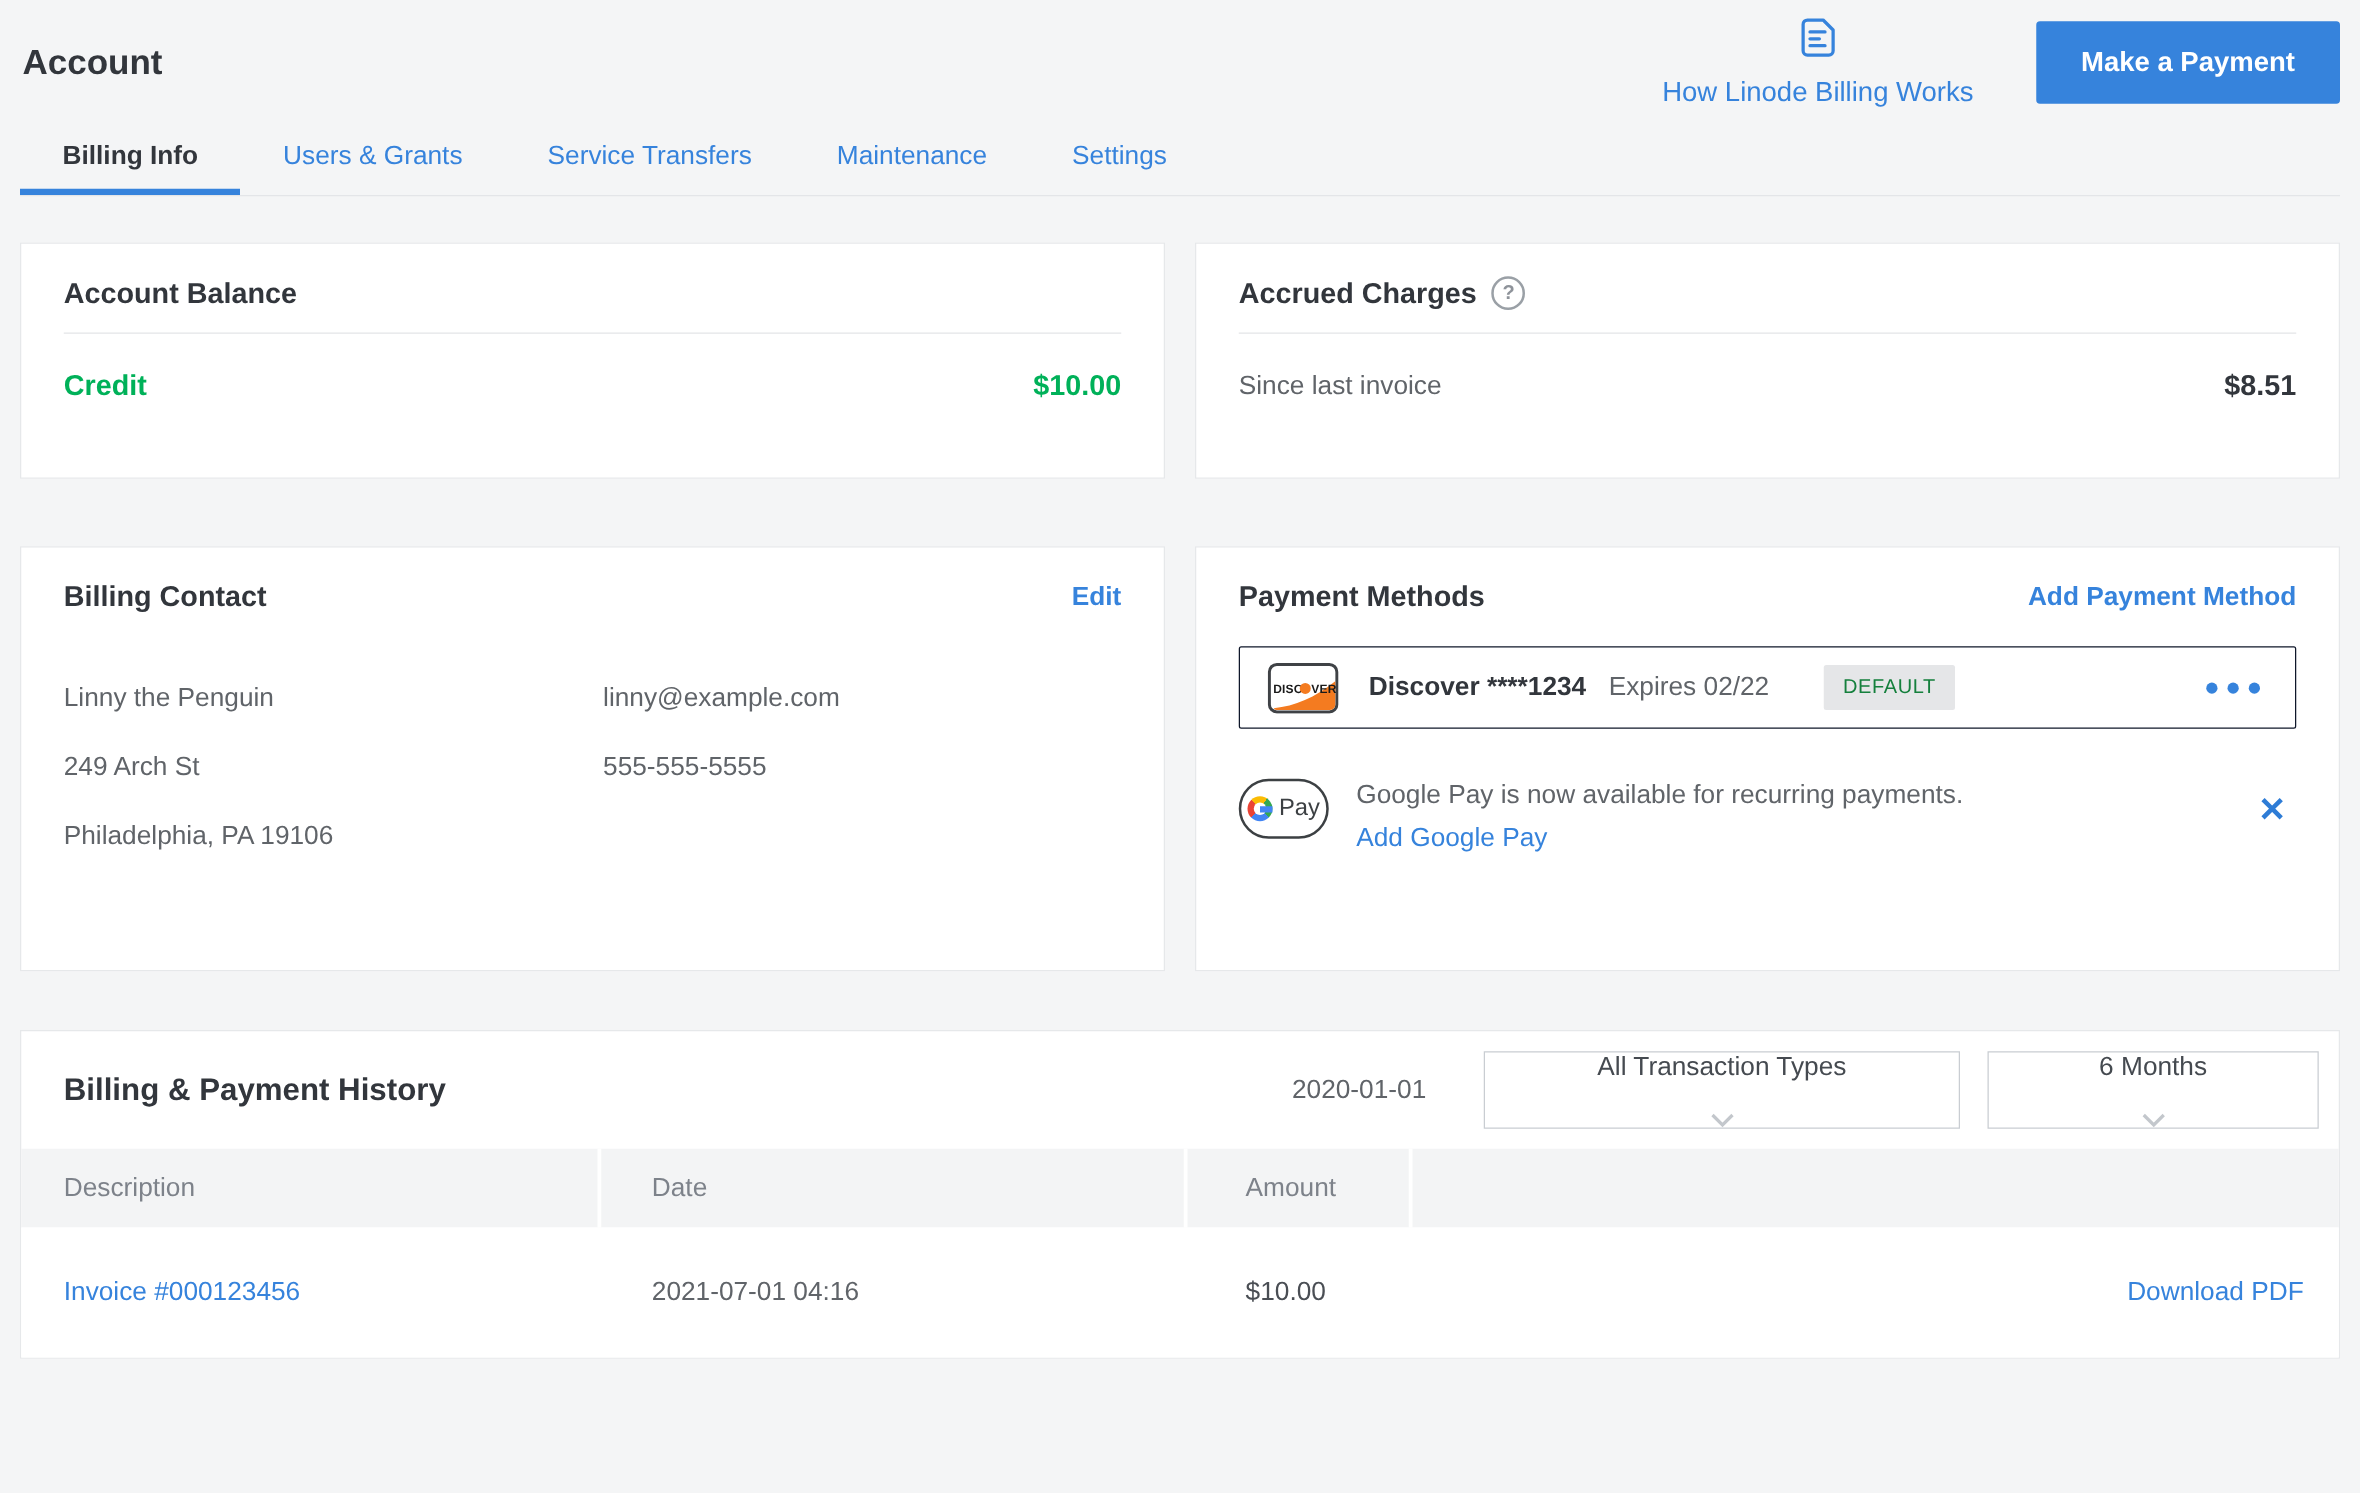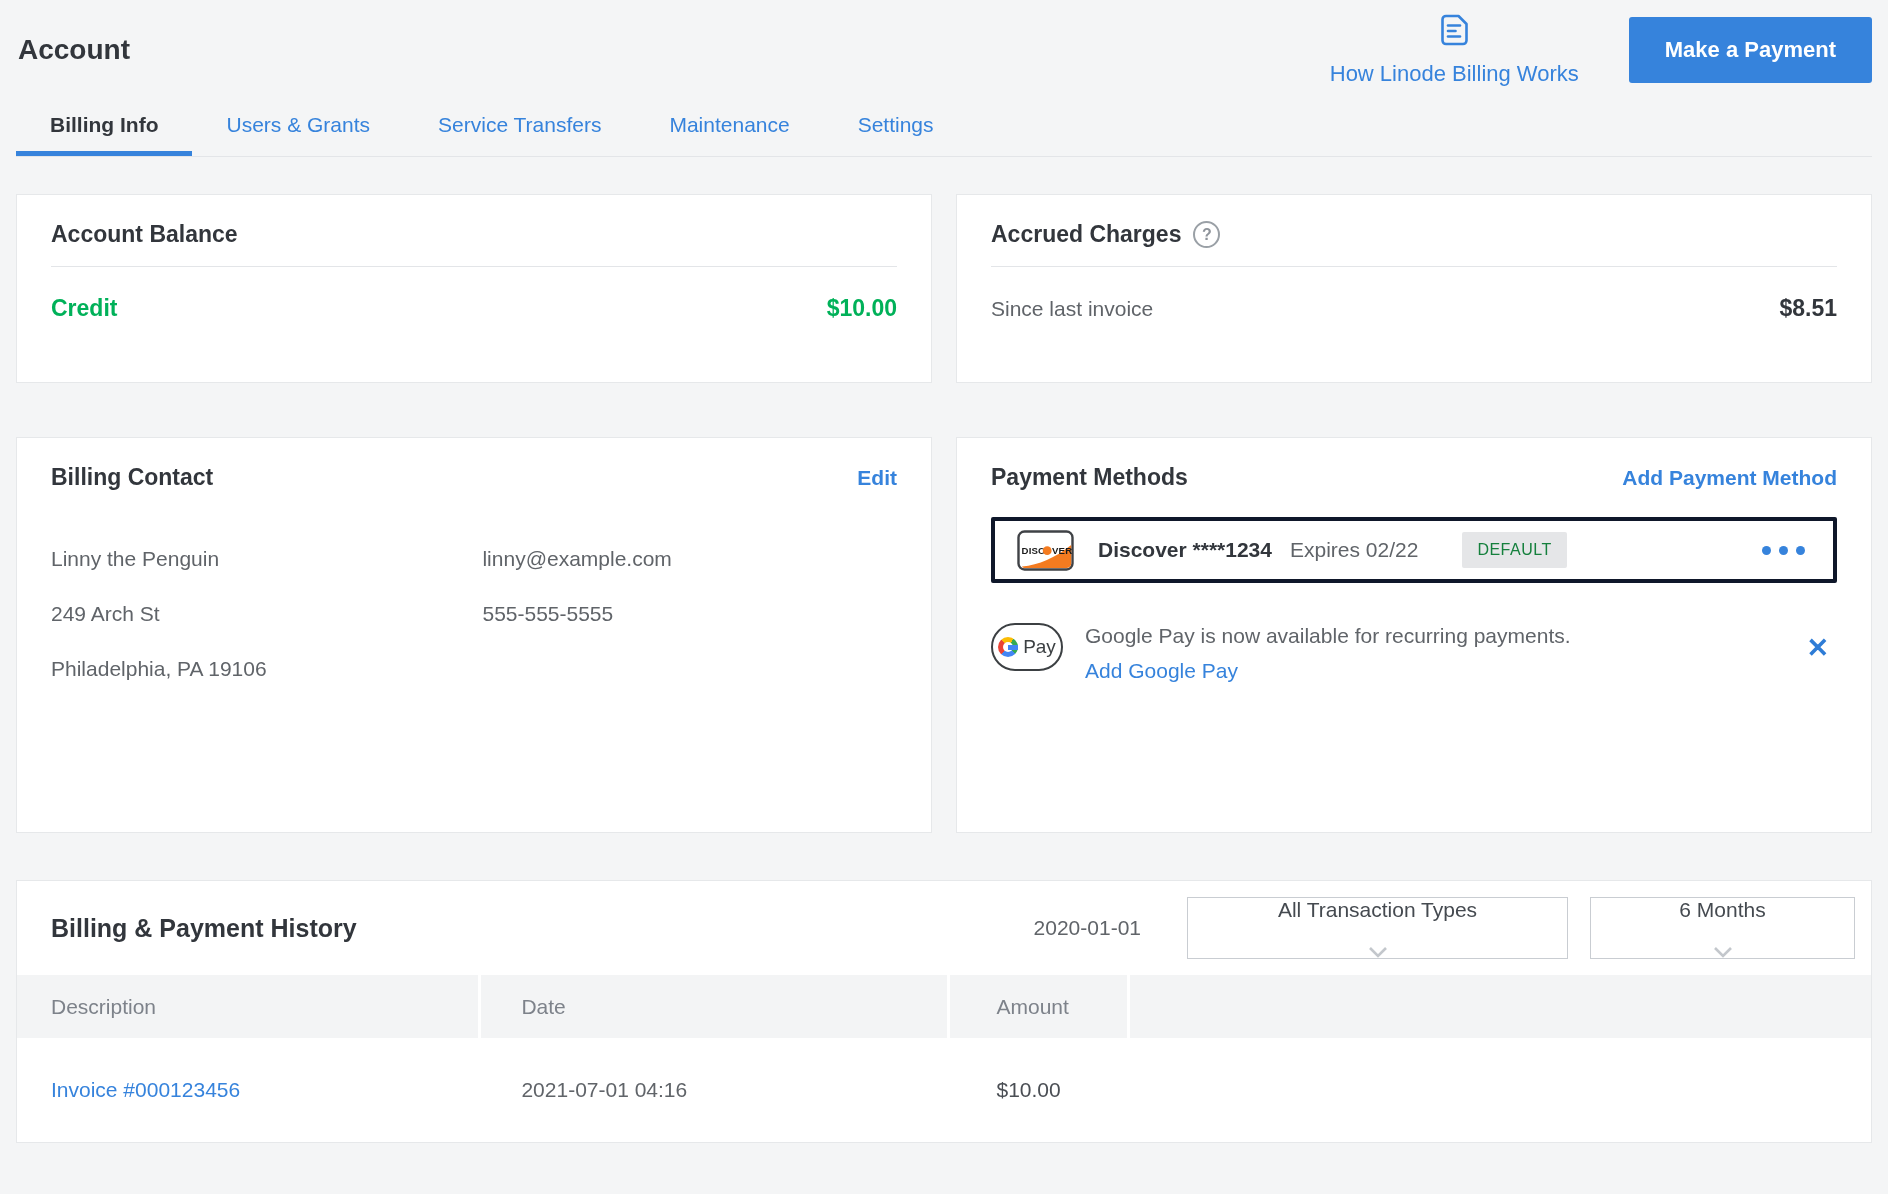--- a/index.html
+++ b/index.html
@@ -24,42 +24,42 @@
   .tabs { display:flex; border-bottom:1px solid #e3e5e8; margin-top:10px; }
   .tab { padding:17px 34px 19px; font-size:21px; color:#3683dc; cursor:pointer; white-space:nowrap; }
   .tab.active { color:#32363c; font-weight:700; box-shadow:inset 0 -5px 0 #3683dc; }
 
   
   .cards-row { display:flex; gap:24px; }
   .row-1 { margin-top:37px; }
   .row-2 { margin-top:54px; }
   .card { background:#fff; border:1px solid #e6e8ea; flex:1 1 0; padding:26px 34px; }
   .card.short { height:189px; }
-  .card.tall { height:396px; }
+  .card.tall { height:340px; }
   .card h2 { font-size:23px; font-weight:700; color:#32363c; }
   .card-head-row { display:flex; align-items:center; justify-content:space-between; }
   .divider { border:none; border-top:1px solid #e3e5e8; margin-top:18px; }
   .balance-row { display:flex; justify-content:space-between; margin-top:28px; }
   .credit-label, .credit-amount { font-size:23px; font-weight:700; color:#00b159; }
   .accrued-row { display:flex; align-items:center; justify-content:space-between; margin-top:28px; }
   .accrued-label { font-size:21px; color:#606469; }
   .accrued-amount { font-size:23px; font-weight:600; color:#32363c; }
   .help-icon { display:inline-flex; align-items:center; justify-content:center; width:27px; height:27px;
                border:2px solid #9aa0a6; border-radius:50%; color:#8e939a; font-size:16px; font-weight:700;
                margin-left:12px; vertical-align:-4px; cursor:pointer; }
   .h2-with-icon { display:flex; align-items:center; }
 
   .link { color:#3683dc; cursor:pointer; text-decoration:none; }
   .link.semibold { font-weight:700; font-size:21px; }
 
   
   .contact-grid { display:grid; grid-template-columns:51% 49%; row-gap:31px; margin-top:56px; font-size:21px; color:#606469; }
 
   
-  .method-row { margin-top:26px; border:4px solid #0f172a; border-radius:2px; height:66px;
+  .method-row { margin-top:26px; border:1px solid #0f172a; border-radius:2px; height:66px;
                 display:flex; align-items:center; padding:0 22px; }
   .cc-label { font-size:21px; font-weight:700; color:#32363c; margin-left:24px; }
   .cc-expiry { font-size:21px; color:#606469; margin-left:18px; }
   .default-badge { background:#e5e6e8; color:#15803d; font-size:16px; letter-spacing:0.5px;
                    padding:9px 15px; border-radius:2px; margin-left:44px; }
   .ellipsis { margin-left:auto; display:flex; gap:8px; cursor:pointer; padding:6px; }
   .ellipsis i { width:9px; height:9px; border-radius:50%; background:#3683dc; }
 
   .gpay-row { margin-top:40px; display:flex; align-items:flex-start; }
   .gpay-badge { flex:0 0 auto; display:flex; align-items:center; justify-content:center; gap:5px;
@@ -240,16 +240,19 @@
       <div class="cell col-amount">Amount</div>
       <div class="cell col-action"></div>
     </div>
 
     <div class="tbl-row">
       <div class="cell col-desc">
         <a class="link">Invoice #000123456</a>
       </div>
       <div class="cell col-date date-val">2021-07-01 04:16</div>
       <div class="cell col-amount amount-val">$10.00</div>
+      <div class="cell col-action">
+        <a class="link">Download PDF</a>
+      </div>
     </div>
   </section>
 
 </div>
 
 </body></html>

